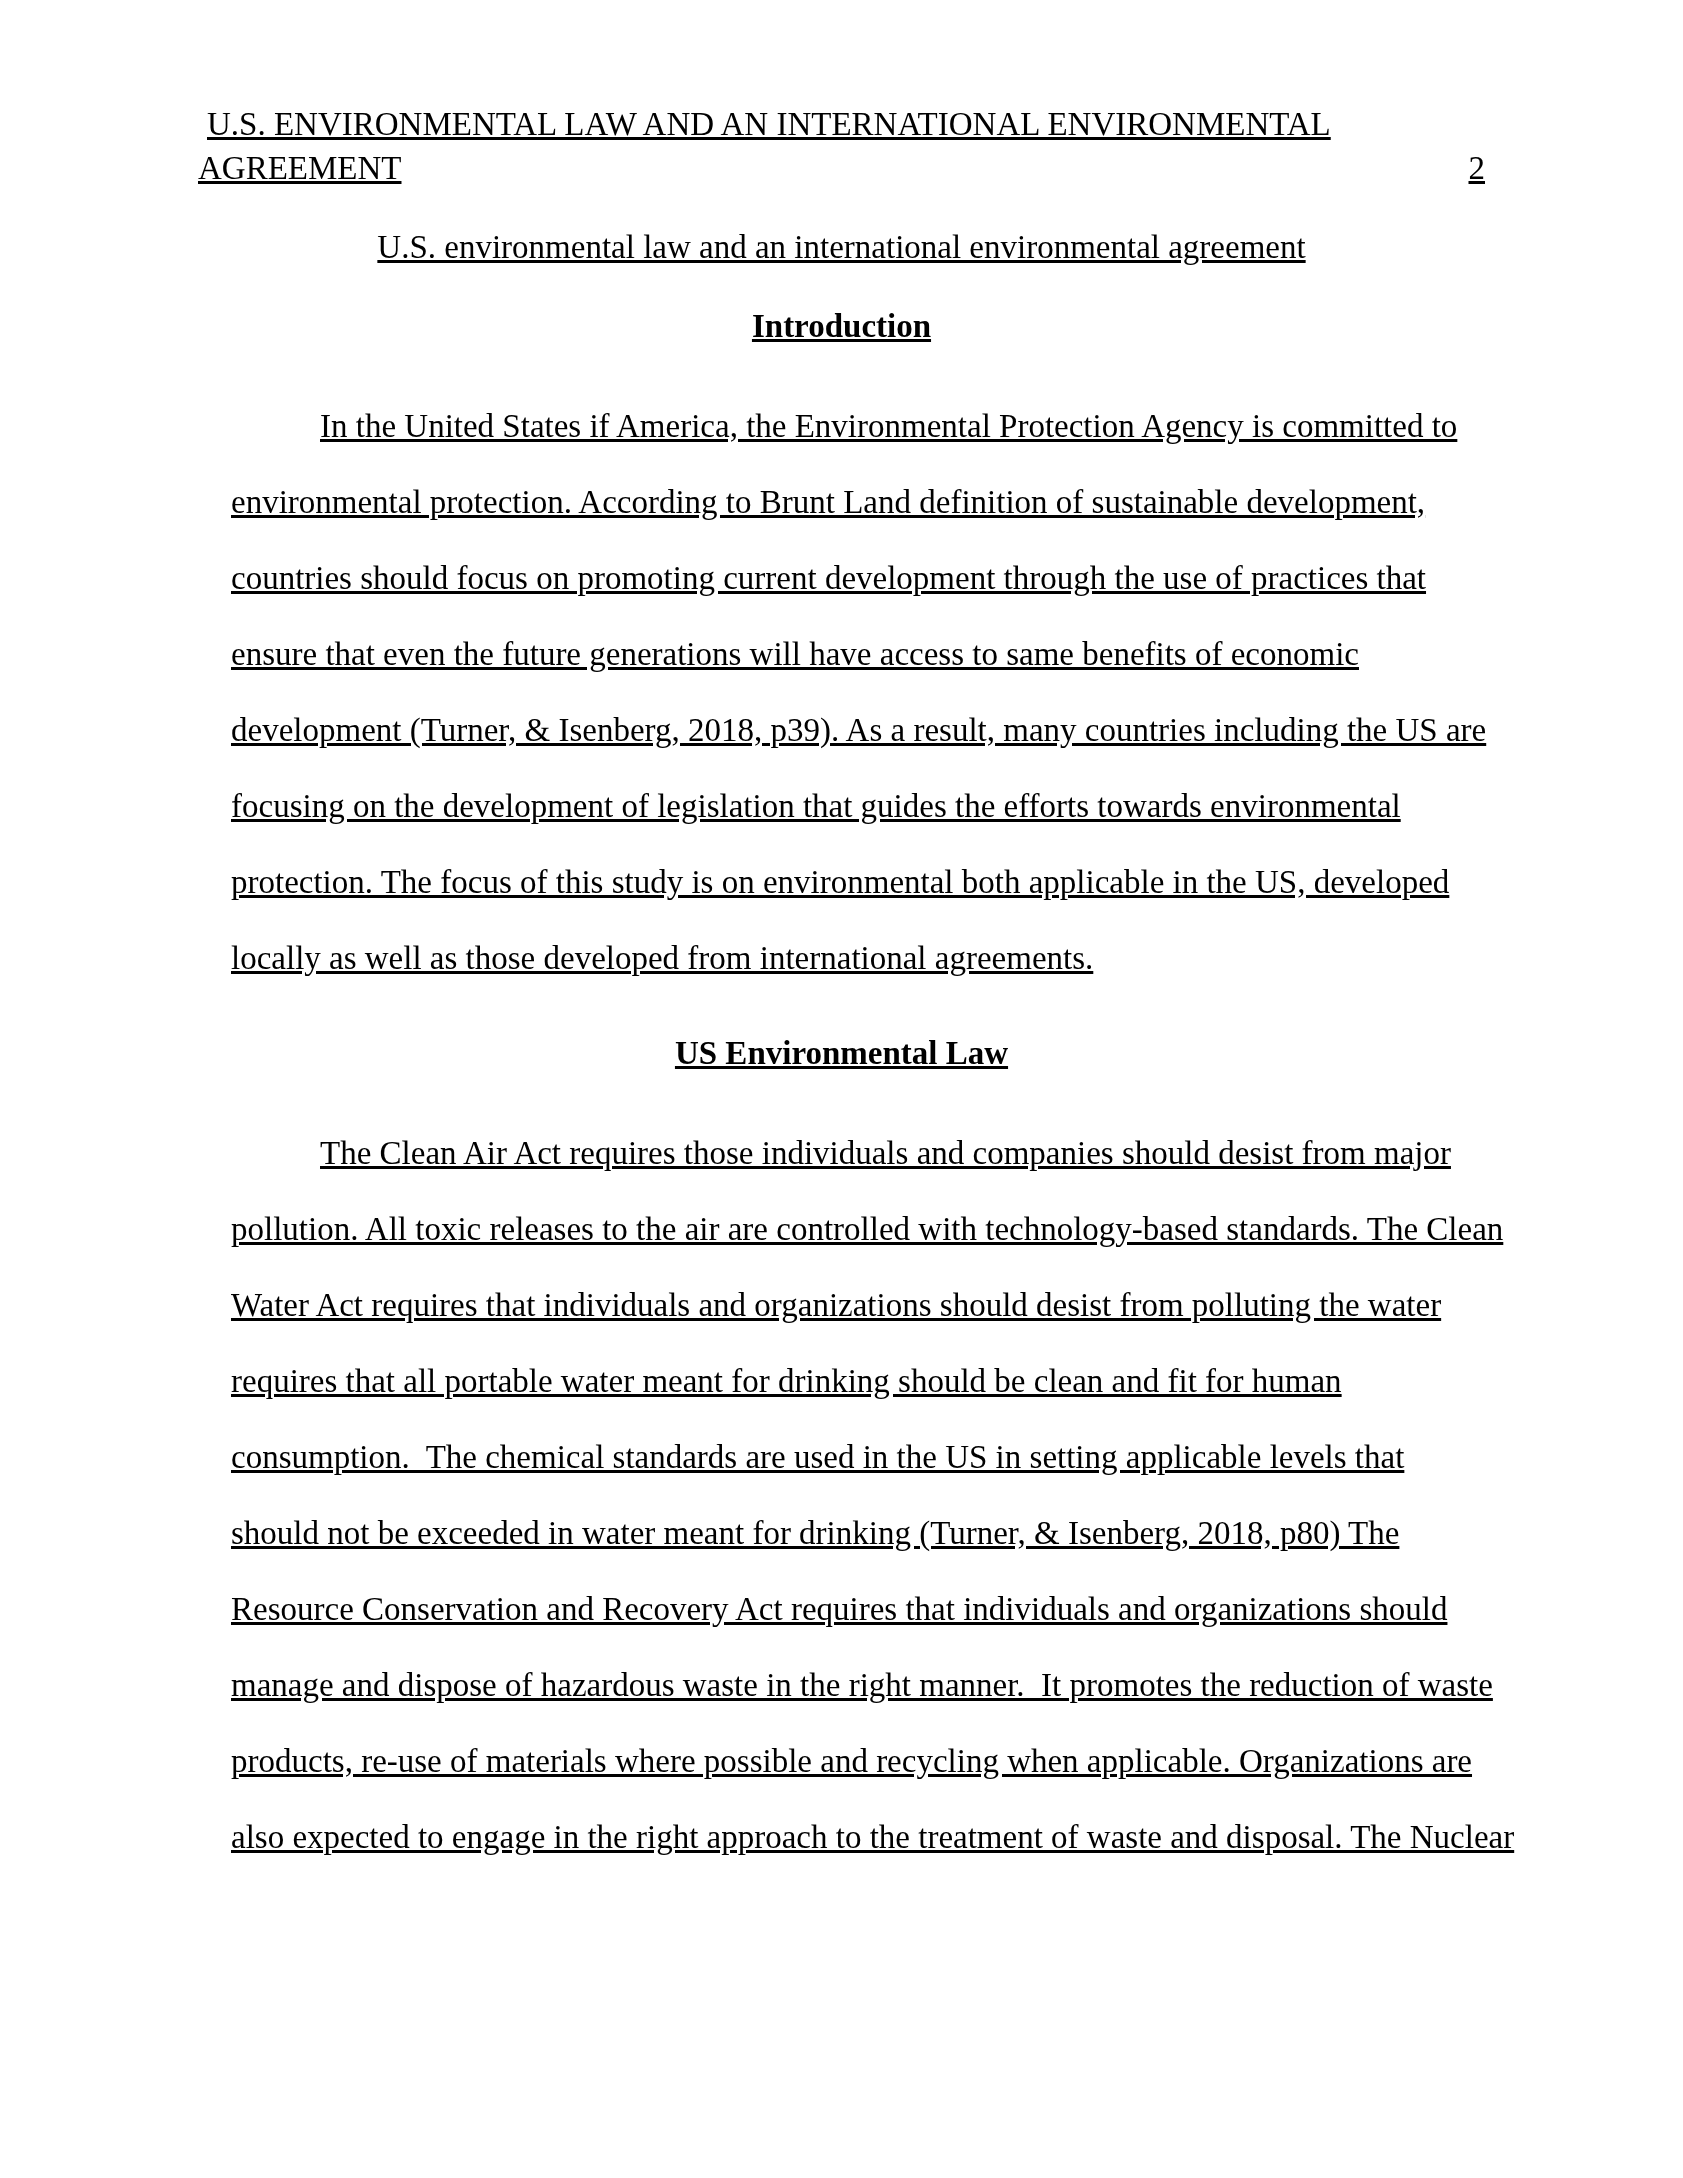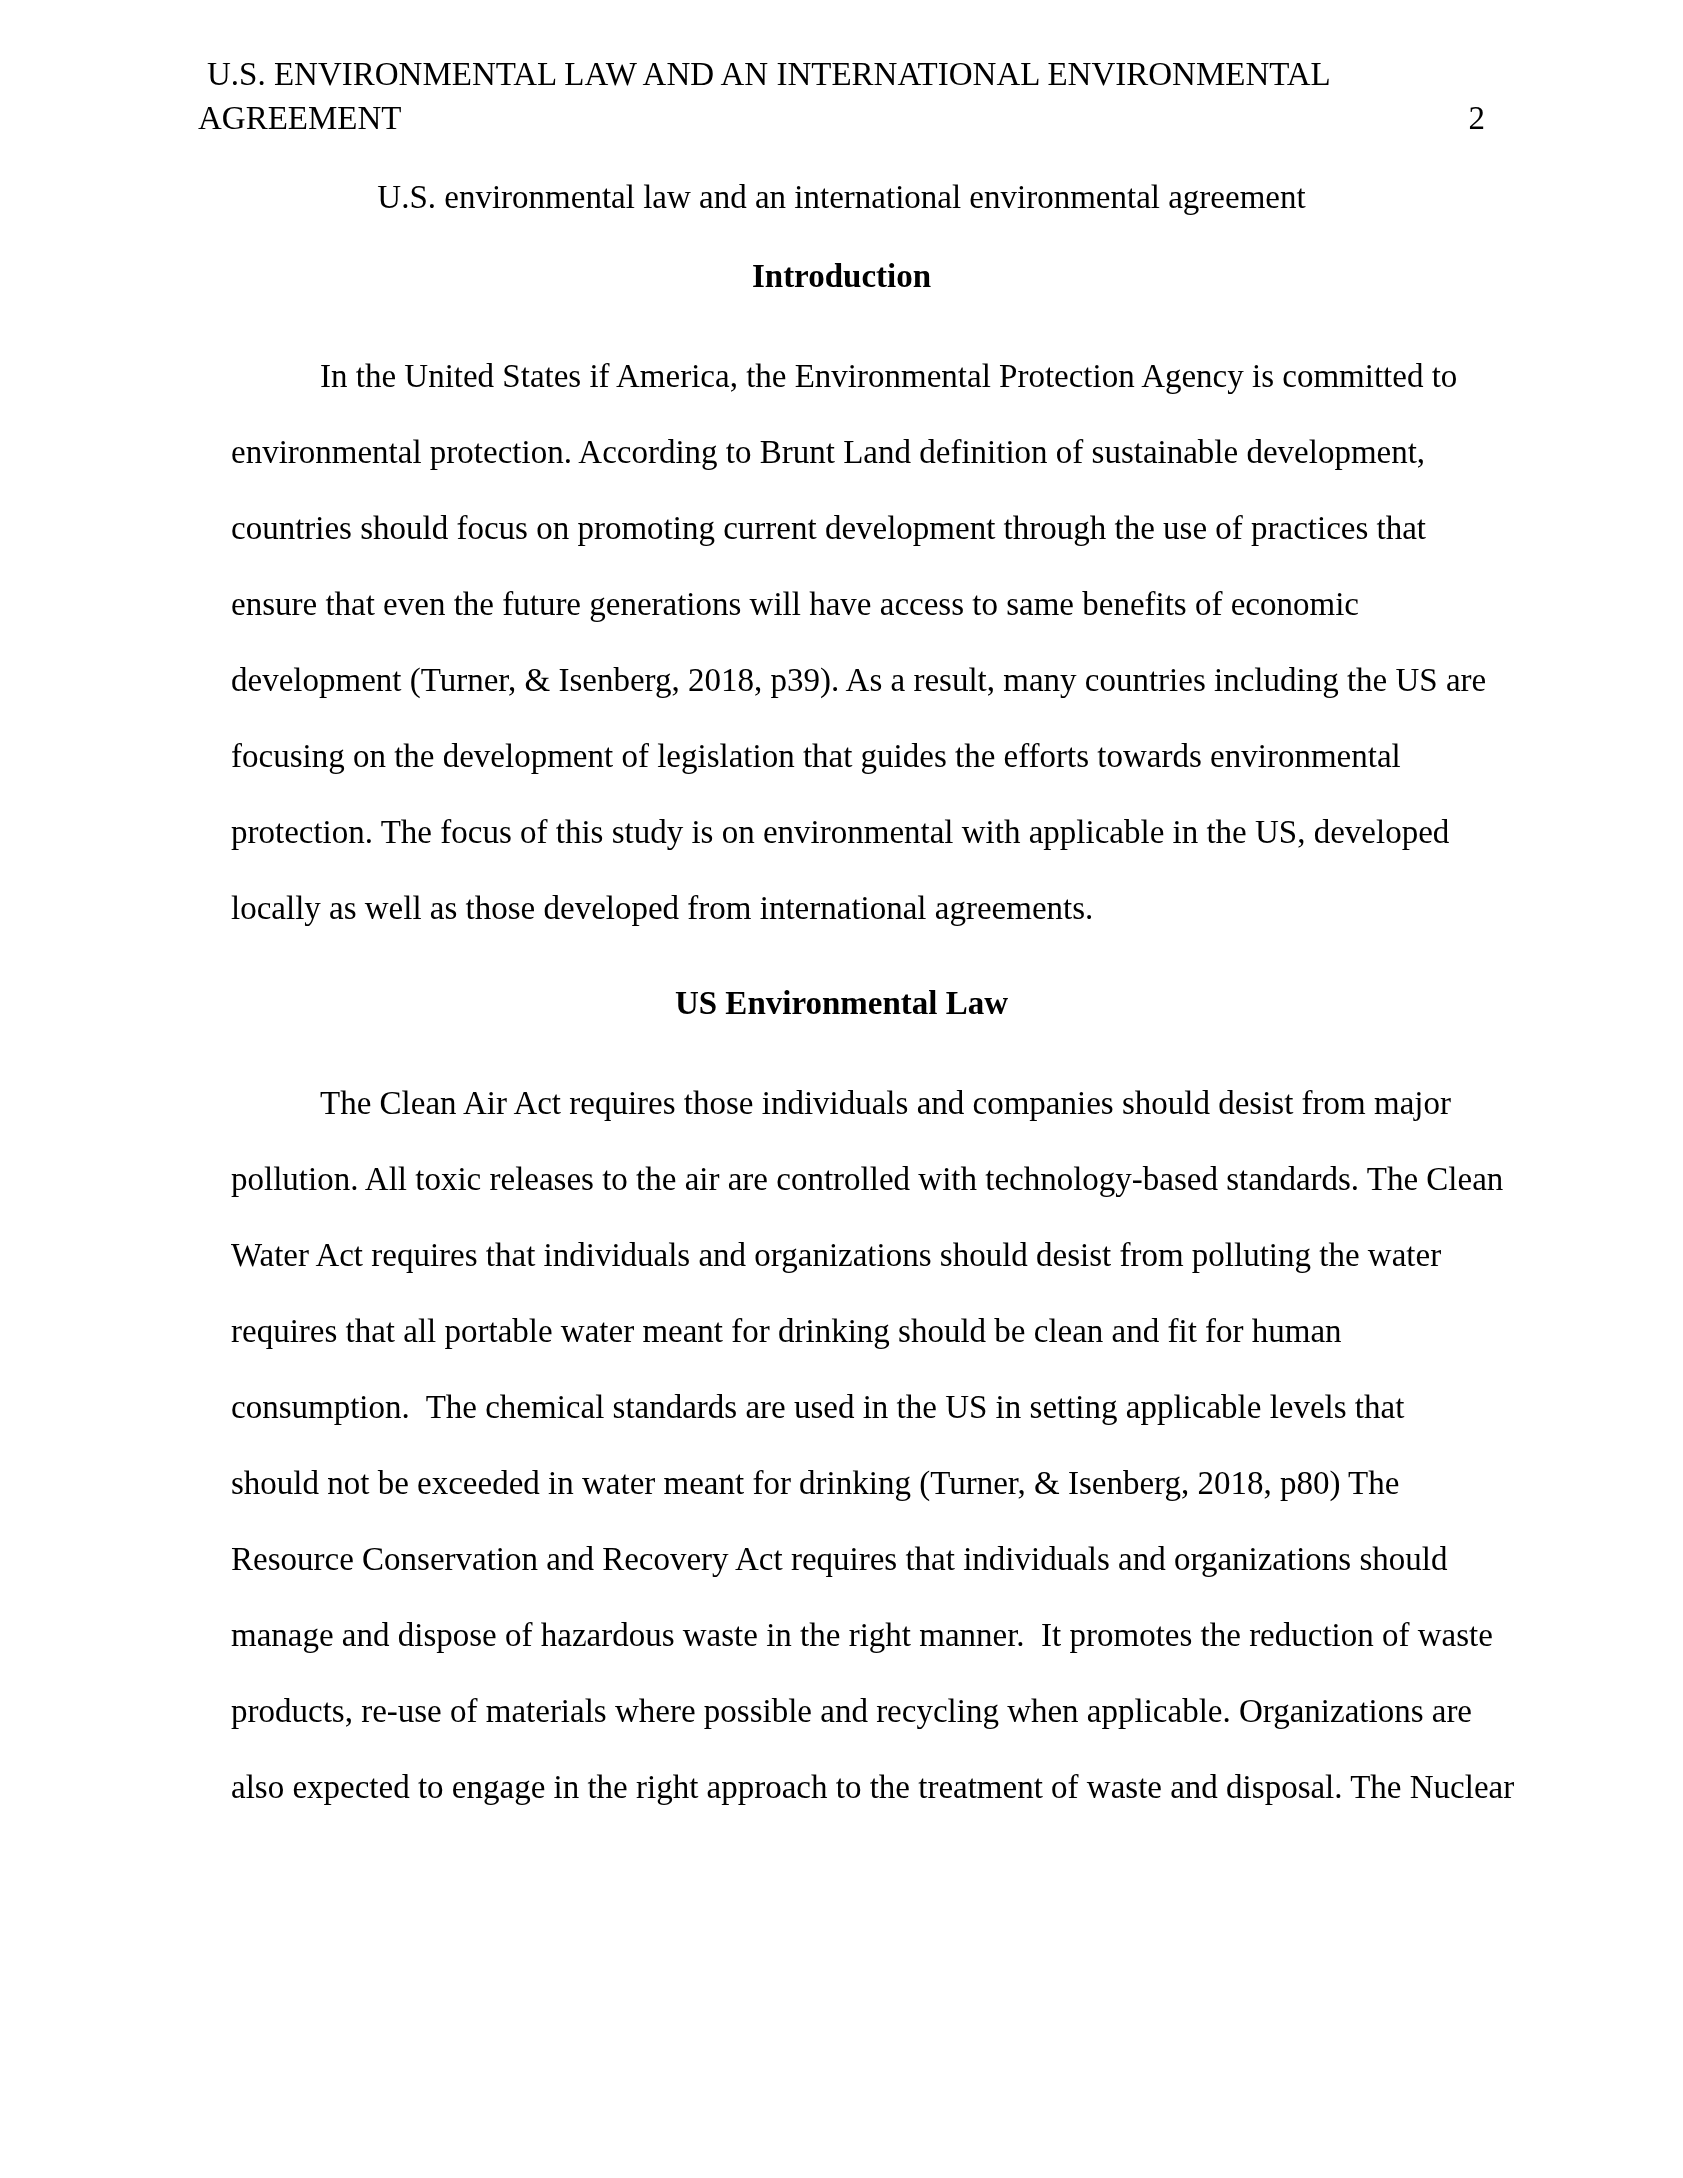--- a/index.html
+++ b/index.html
@@ -6,21 +6,21 @@
   .page {
     position: relative;
     width: 1683px;
     height: 2178px;
     background: #ffffff;
     color: #000000;
     font-family: "Liberation Serif", "DejaVu Serif", serif;
     font-size: 33px;
     overflow: hidden;
   }
-  .content { padding: 52px 198px 0 198px; }
+  .content { padding: 102px 198px 0 198px; text-decoration: underline; }
 
   .running-head { line-height: 44px; }
   .rh-line1 { text-indent: 9px; white-space: pre; }
   .rh-line2 { display: flex; justify-content: space-between; }
 
   .doc-title {
     margin-top: 35px;
     line-height: 44px;
     text-align: center;
   }
@@ -57,21 +57,21 @@
 
     <div id="sections">
         <div class="sec-heading">Introduction</div>
         <div class="para">
           <div class="line first">In the United States if America, the Environmental Protection Agency is committed to</div>
           <div class="line">environmental protection. According to Brunt Land definition of sustainable development,</div>
           <div class="line">countries should focus on promoting current development through the use of practices that</div>
           <div class="line">ensure that even the future generations will have access to same benefits of economic</div>
           <div class="line">development (Turner, &amp; Isenberg, 2018, p39). As a result, many countries including the US are</div>
           <div class="line">focusing on the development of legislation that guides the efforts towards environmental</div>
-          <div class="line">protection. The focus of this study is on environmental with applicable in the US, developed</div>
+          <div class="line">protection. The focus of this study is on environmental both applicable in the US, developed</div>
           <div class="line">locally as well as those developed from international agreements.</div>
         </div>
         <div class="sec-heading">US Environmental Law</div>
         <div class="para">
           <div class="line first">The Clean Air Act requires those individuals and companies should desist from major</div>
           <div class="line">pollution. All toxic releases to the air are controlled with technology-based standards. The Clean</div>
           <div class="line">Water Act requires that individuals and organizations should desist from polluting the water</div>
           <div class="line">requires that all portable water meant for drinking should be clean and fit for human</div>
           <div class="line">consumption.  The chemical standards are used in the US in setting applicable levels that</div>
           <div class="line">should not be exceeded in water meant for drinking (Turner, &amp; Isenberg, 2018, p80) The</div>

